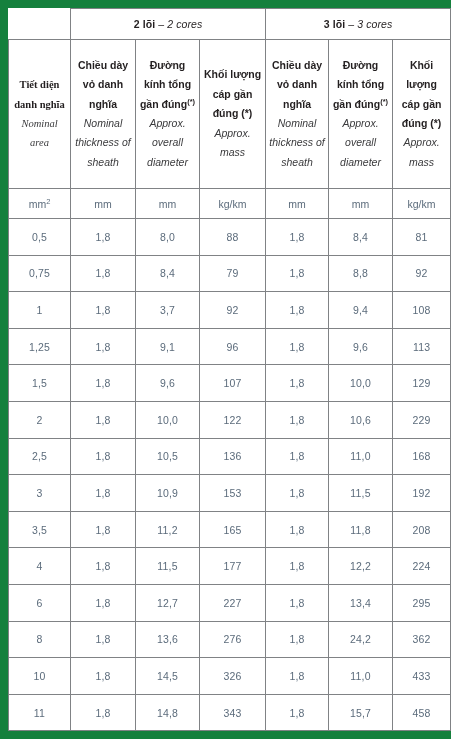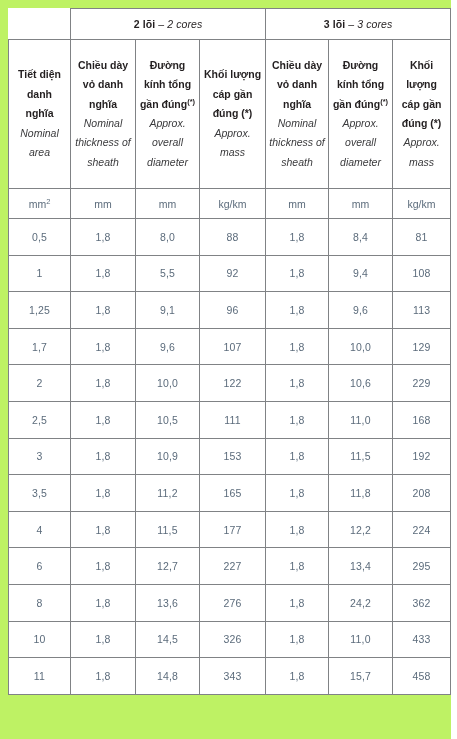--- a/index.html
+++ b/index.html
@@ -13,21 +13,21 @@
     height: 739px;
     font-family: "Liberation Sans", sans-serif;
     overflow: hidden;
   }
   .sheet {
     position: relative;
     width: 451px;
     height: 739px;
     box-sizing: border-box;
     padding: 8px 7px 11px 8px;
-    background: #bef264;
+    background: #15803d;
   }
   table.spec {
     width: 442px;
     border-collapse: collapse;
     table-layout: fixed;
     background: #ffffff;
   }
   table.spec td,
   table.spec th {
     border: 1px solid #808285;
@@ -89,20 +89,21 @@
     font-weight: normal;
     color: #3a3a3c;
   }
   .colhead sup {
     font-size: 7.5px;
     vertical-align: super;
     line-height: 0;
   }
   td.head-left {
     vertical-align: middle;
+    font-family: Liberation Serif, serif;
   }
 
   
   .units {
     height: 29px;
     font-size: 10.5px;
     color: #5b6b7b;
   }
   .units sup {
     font-size: 7.5px;
@@ -218,60 +219,69 @@
         <tr class="data">
           <td>0,5</td>
           <td>1,8</td>
           <td>8,0</td>
           <td>88</td>
           <td>1,8</td>
           <td>8,4</td>
           <td>81</td>
         </tr>
         <tr class="data">
+          <td>0,75</td>
+          <td>1,8</td>
+          <td>8,4</td>
+          <td>79</td>
+          <td>1,8</td>
+          <td>8,8</td>
+          <td>92</td>
+        </tr>
+        <tr class="data">
           <td>1</td>
           <td>1,8</td>
-          <td>5,5</td>
+          <td>3,7</td>
           <td>92</td>
           <td>1,8</td>
           <td>9,4</td>
           <td>108</td>
         </tr>
         <tr class="data">
           <td>1,25</td>
           <td>1,8</td>
           <td>9,1</td>
           <td>96</td>
           <td>1,8</td>
           <td>9,6</td>
           <td>113</td>
         </tr>
         <tr class="data">
-          <td>1,7</td>
+          <td>1,5</td>
           <td>1,8</td>
           <td>9,6</td>
           <td>107</td>
           <td>1,8</td>
           <td>10,0</td>
           <td>129</td>
         </tr>
         <tr class="data">
           <td>2</td>
           <td>1,8</td>
           <td>10,0</td>
           <td>122</td>
           <td>1,8</td>
           <td>10,6</td>
           <td>229</td>
         </tr>
         <tr class="data">
           <td>2,5</td>
           <td>1,8</td>
           <td>10,5</td>
-          <td>111</td>
+          <td>136</td>
           <td>1,8</td>
           <td>11,0</td>
           <td>168</td>
         </tr>
         <tr class="data">
           <td>3</td>
           <td>1,8</td>
           <td>10,9</td>
           <td>153</td>
           <td>1,8</td>

